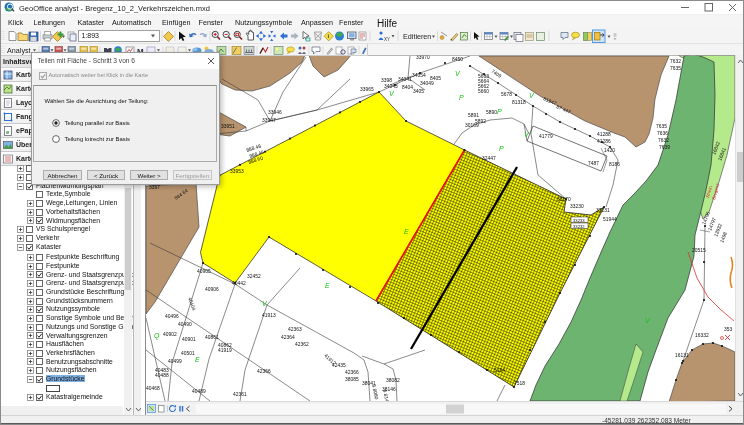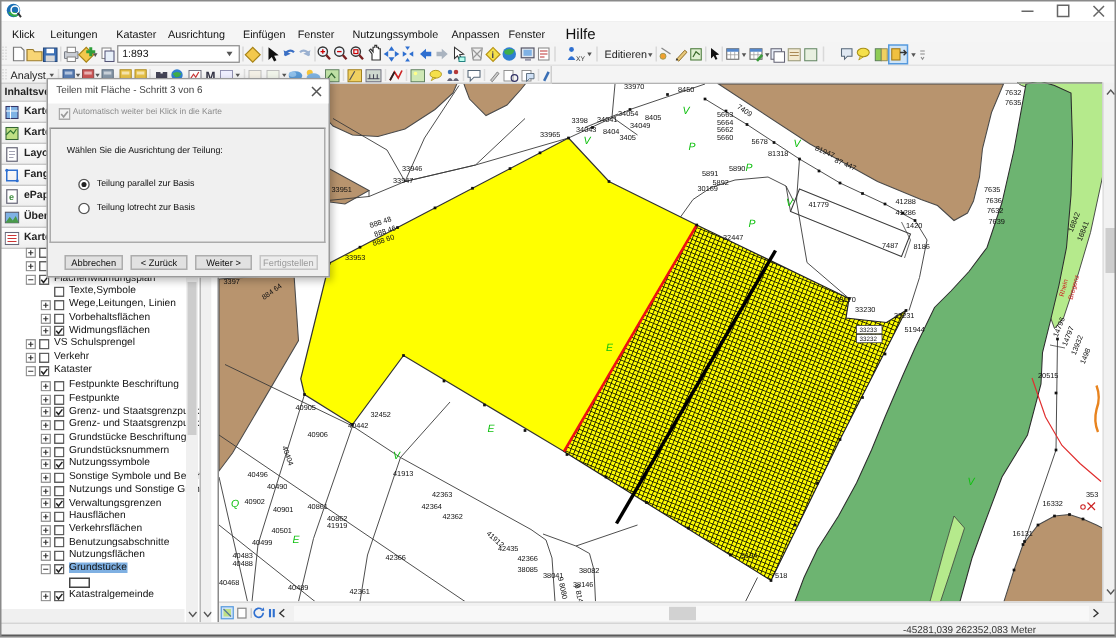--- a/index.html
+++ b/index.html
@@ -254,31 +254,32 @@
   <path d="M2,338 l2.5,3 l2.5,-3" fill="none" stroke="#555" stroke-width="0.9"></path>
  </svg>
 </div>
 <div class="abs" style="left:0;top:0;width:744px;height:15px;background:#ffffff;border-bottom:1px solid #f0f0f0">
  <svg class="abs" style="left:4px;top:2px" width="11" height="11" viewBox="0 0 11 11">
    <circle cx="5" cy="5" r="4.5" fill="#1a6fb5"></circle>
       <path d="M1.5,6 A4.5,4.5 0 0 0 8,8.5 L6,6 Z" fill="#34a843"></path>
    <circle cx="6" cy="4.6" r="2.6" fill="none" stroke="#fff" stroke-width="1"></circle>
       <line x1="7.8" y1="6.6" x2="10" y2="9.4" stroke="#333" stroke-width="1.3"></line>
  </svg>
+ <span class="abs" style="left:19px;top:3.5px;font-size:7.5px;color:#222">GeoOffice analyst - Bregenz_10_2_Verkehrszeichen.mxd</span>
  <svg class="abs" style="left:676px;top:0" width="68" height="15" viewBox="0 0 68 15">
    <line x1="5" y1="7.5" x2="13" y2="7.5" stroke="#666" stroke-width="1"></line>
    <rect x="29" y="3.5" width="7.5" height="7.5" fill="none" stroke="#666" stroke-width="1"></rect>
    <path d="M53,4 l7,7 M60,4 l-7,7" stroke="#666" stroke-width="1"></path>
  </svg>
 </div>
 <div class="abs" style="left:0;top:15px;width:744px;height:13px;background:#f5f5f5">
     <span class="abs" style="left:8px;top:3px;font-size:7.2px;color:#111">Klick</span>
     <span class="abs" style="left:33.5px;top:3px;font-size:7.2px;color:#111">Leitungen</span>
     <span class="abs" style="left:77.5px;top:3px;font-size:7.2px;color:#111">Kataster</span>
-    <span class="abs" style="left:112px;top:3px;font-size:7.2px;color:#111">Ausrichtung</span>
+    <span class="abs" style="left:112px;top:3px;font-size:7.2px;color:#111">Automatisch</span>
     <span class="abs" style="left:162px;top:3px;font-size:7.2px;color:#111">Einfügen</span>
     <span class="abs" style="left:198.5px;top:3px;font-size:7.2px;color:#111">Fenster</span>
     <span class="abs" style="left:235px;top:3px;font-size:7.2px;color:#111">Nutzungssymbole</span>
     <span class="abs" style="left:301px;top:3px;font-size:7.2px;color:#111">Anpassen</span>
     <span class="abs" style="left:339px;top:3px;font-size:7.2px;color:#111">Fenster</span>
     <span class="abs" style="left:377px;top:3px;font-size:10px;color:#111">Hilfe</span>
   </div>
 <svg class="abs" style="left:0;top:28px" width="744" height="16" viewBox="0 0 744 16">
     <rect width="744" height="16" fill="#f4f4f4"></rect>
     <line x1="0" y1="15.5" x2="744" y2="15.5" stroke="#e2e2e2" stroke-width="1"></line>

